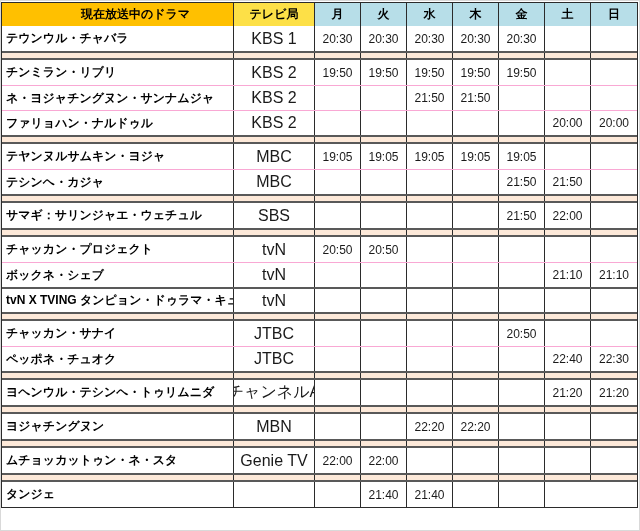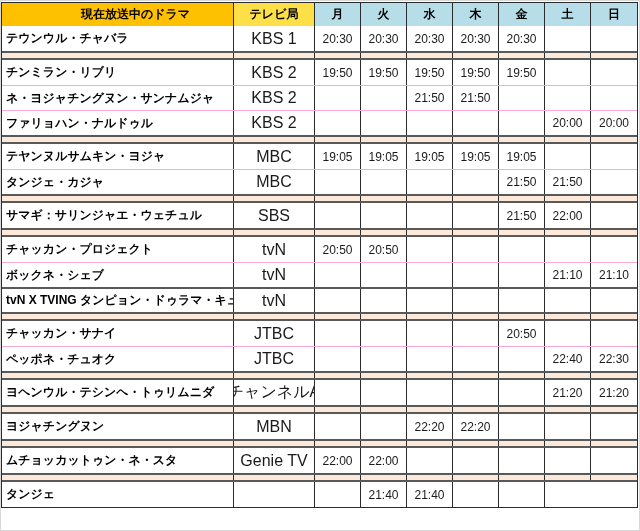--- a/index.html
+++ b/index.html
@@ -145,21 +145,21 @@
         <div class="c stn">MBC</div>
         <div class="c tm">19:05</div>
         <div class="c tm">19:05</div>
         <div class="c tm">19:05</div>
         <div class="c tm">19:05</div>
         <div class="c tm">19:05</div>
         <div class="c tm"></div>
         <div class="c tm"></div>
       </div>
       <div class="row drama">
-        <div class="c nm">タンジェ・カジャ</div>
+        <div class="c nm">テシンヘ・カジャ</div>
         <div class="c stn">MBC</div>
         <div class="c tm"></div>
         <div class="c tm"></div>
         <div class="c tm"></div>
         <div class="c tm"></div>
         <div class="c tm">21:50</div>
         <div class="c tm">21:50</div>
         <div class="c tm"></div>
       </div>
       <div class="row sep">

